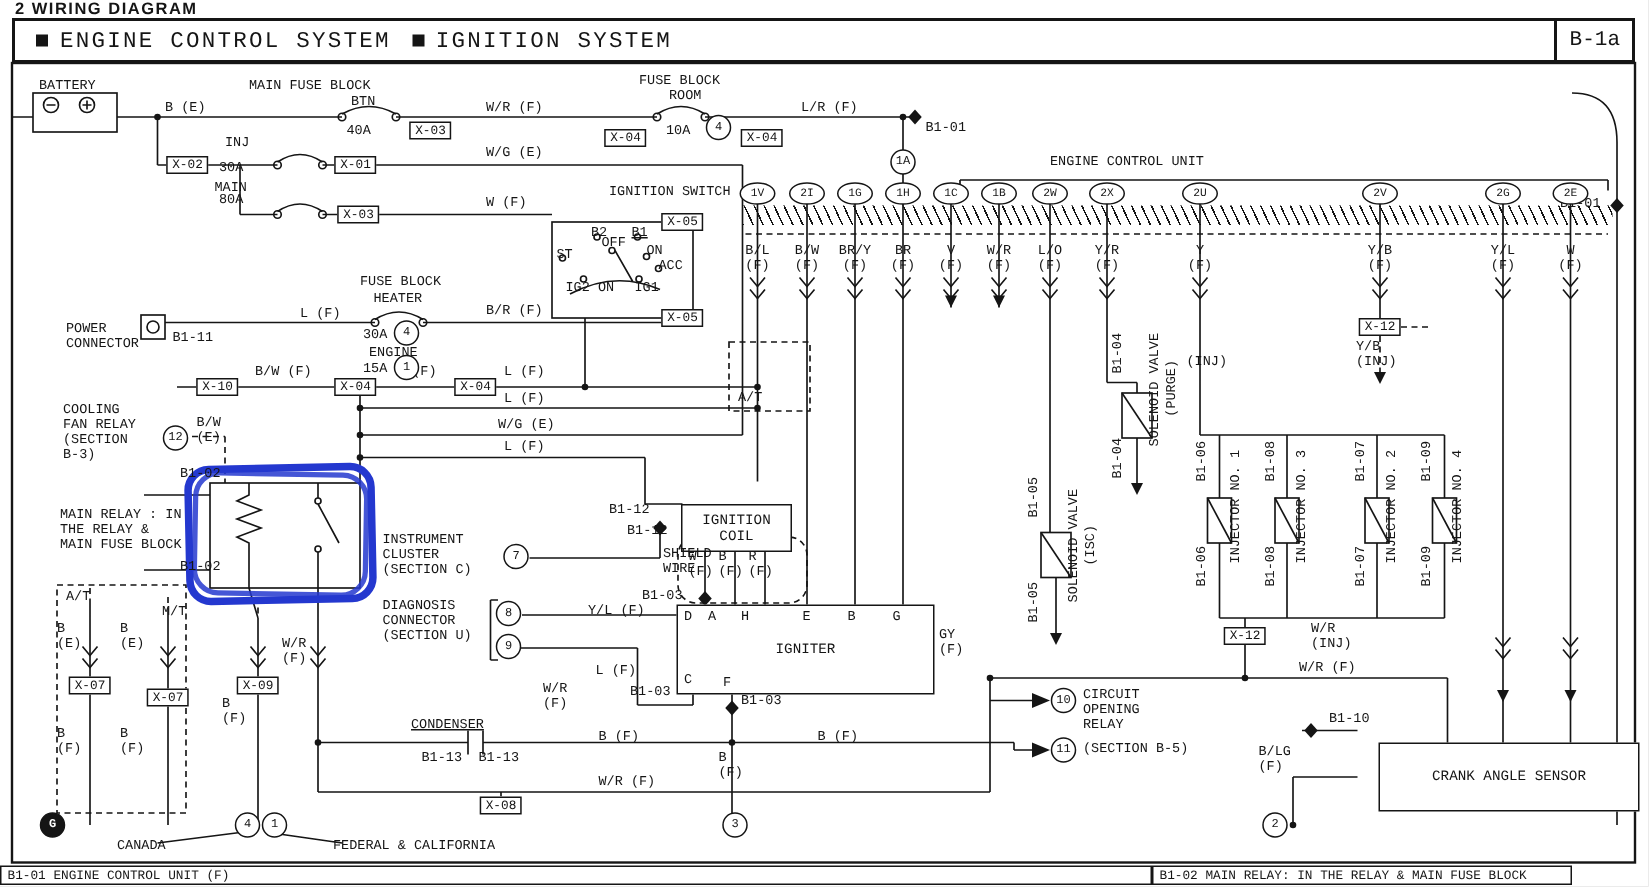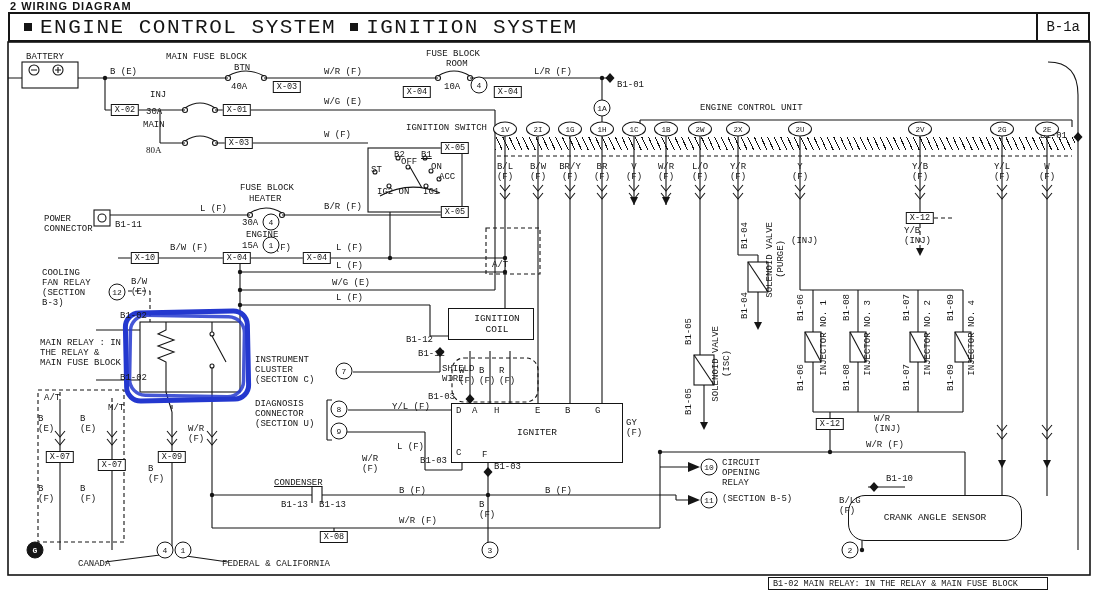--- a/index.html
+++ b/index.html
@@ -19,21 +19,21 @@
   .pin{position:absolute;transform:translate(-50%,-50%);width:22px;height:13px;border:1px solid #151515;
        border-radius:50%;background:#fff;font-size:7.5px;display:flex;align-items:center;justify-content:center;}
   .vlbl{position:absolute;font-size:9px;line-height:1;writing-mode:vertical-rl;transform:rotate(180deg);white-space:pre;}
   .comp{position:absolute;transform:translate(-50%,-50%);border:1.5px solid #151515;background:#fff;
         display:flex;align-items:center;justify-content:center;text-align:center;font-size:9.5px;line-height:1.2;white-space:pre;}
   .section-label{position:absolute;left:10px;top:0;width:192px;font-family:"Liberation Sans",sans-serif;
         font-weight:bold;font-size:11px;letter-spacing:1px;border-bottom:3px solid #151515;}
   .titlebar{position:absolute;left:8px;top:12px;width:1082px;height:30px;border:2px solid #151515;
         background:#fff;display:flex;align-items:center;box-sizing:border-box;}
   .bullet{display:inline-block;width:8px;height:8px;background:#151515;margin:0 8px 0 14px;}
-  .title-text{font-size:21px;letter-spacing:1.5px;}
+  .title-text{font-size:15px;letter-spacing:1.5px;}
   .pageref-box{margin-left:auto;height:100%;border-left:2px solid #151515;display:flex;align-items:center;
         padding:0 8px;font-size:14px;}
   .footer-cell{position:absolute;top:577px;height:13px;border:1px solid #151515;background:#fff;
         font-size:8.5px;line-height:12px;padding-left:4px;box-sizing:border-box;white-space:nowrap;overflow:hidden;}
   .footer-left{left:0;width:768px;}
   .footer-right{left:768px;width:280px;}
 </style>
 </head>
 <body>
 
@@ -199,24 +199,24 @@
 
     <g>
       <rect class="hl" x="126" y="312" width="122" height="88" rx="14" fill="none" stroke="#2438cf" stroke-width="5" transform="rotate(-1.2 187 356)"></rect>
       <rect class="hl" x="130" y="316" width="114" height="80" rx="16" fill="none" stroke="#2438cf" stroke-width="3.5" opacity="0.85" transform="rotate(1 187 356)"></rect>
     </g>
   </svg>
 
   <div class="hatch"></div>
 
   <div id="diagram">
-      <div class="comp" style="left: 491px; top: 324px; width: 72px; height: 30px; padding-left: 12px;">IGNITION
+      <div class="comp" style="left: 491px; top: 352px; width: 72px; height: 30px;">IGNITION
 COIL</div>
       <div class="comp" style="left: 537px; top: 433px; width: 170px; height: 58px;">IGNITER</div>
-      <div class="comp" style="left: 935px; top: 518px; width: 172px; height: 44px; border-radius: 17px;">CRANK ANGLE SENSOR</div>
+      <div class="comp" style="left: 1006px; top: 518px; width: 172px; height: 44px;">CRANK ANGLE SENSOR</div>
       <div class="vlbl" style="left: 741px; top: 292px;">B1-04</div>
       <div class="vlbl" style="left: 741px; top: 222px;">B1-04</div>
       <div class="vlbl" style="left: 766px; top: 222px;">SOLENOID VALVE</div>
       <div class="vlbl" style="left: 777px; top: 240px;">(PURGE)</div>
       <div class="vlbl" style="left: 685px; top: 388px;">B1-05</div>
       <div class="vlbl" style="left: 685px; top: 318px;">B1-05</div>
       <div class="vlbl" style="left: 712px; top: 326px;">SOLENOID VALVE</div>
       <div class="vlbl" style="left: 723px; top: 350px;">(ISC)</div>
       <div class="vlbl" style="left: 797px; top: 364px;">B1-06</div>
       <div class="vlbl" style="left: 797px; top: 294px;">B1-06</div>
@@ -238,21 +238,21 @@
       <div class="lbl" style="left: 324px; top: 67px;">W/R (F)</div>
       <div class="lbl" style="left: 426px; top: 49px;">FUSE BLOCK</div>
       <div class="lbl" style="left: 446px; top: 59px;">ROOM</div>
       <div class="lbl" style="left: 444px; top: 82px;">10A</div>
       <div class="lbl" style="left: 534px; top: 67px; text-align: center;">L/R (F)</div>
       <div class="lbl" style="left: 617px; top: 80px;">B1-01</div>
       <div class="lbl" style="left: 150px; top: 90px;">INJ</div>
       <div class="lbl" style="left: 146px; top: 107px;">30A</div>
       <div class="lbl" style="left: 324px; top: 97px;">W/G (E)</div>
       <div class="lbl" style="left: 143px; top: 120px;">MAIN</div>
-      <div class="lbl" style="left: 146px; top: 145px; font-family: Liberation Serif, serif;">80A</div>
+      <div class="lbl" style="left: 146px; top: 128px;">80A</div>
       <div class="lbl" style="left: 324px; top: 130px;">W (F)</div>
       <div class="lbl" style="left: 374px; top: 123px; margin-left: 32px;">IGNITION SWITCH</div>
       <div class="lbl" style="left: 394px; top: 150px;">B2</div>
       <div class="lbl" style="left: 421px; top: 150px; text-decoration: underline;">B1</div>
       <div class="lbl" style="left: 371px; top: 165px;">ST</div>
       <div class="lbl" style="left: 401px; top: 157px;">OFF</div>
       <div class="lbl" style="left: 431px; top: 162px;">ON</div>
       <div class="lbl" style="left: 439px; top: 172px;">ACC</div>
       <div class="lbl" style="left: 377px; top: 187px;">IG2 ON</div>
       <div class="lbl" style="left: 423px; top: 187px;">IG1</div>
@@ -431,15 +431,16 @@
   <div class="titlebar">
     <span class="bullet"></span>
     <span class="title-text">ENGINE CONTROL SYSTEM</span>
     <span class="bullet"></span>
     <span class="title-text">IGNITION SYSTEM</span>
     <div class="pageref-box">
       <span>B-1a</span>
     </div>
   </div>
 
+  <div class="footer-cell footer-left">B1-01 ENGINE CONTROL UNIT (F)</div>
   <div class="footer-cell footer-right">B1-02 MAIN RELAY: IN THE RELAY &amp; MAIN FUSE BLOCK</div>
 
 </div>
 
 </body></html>

